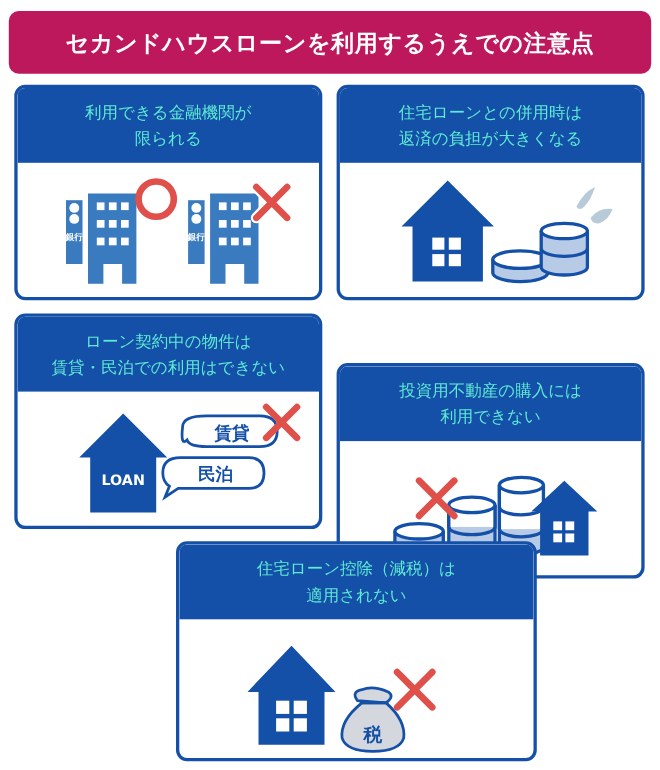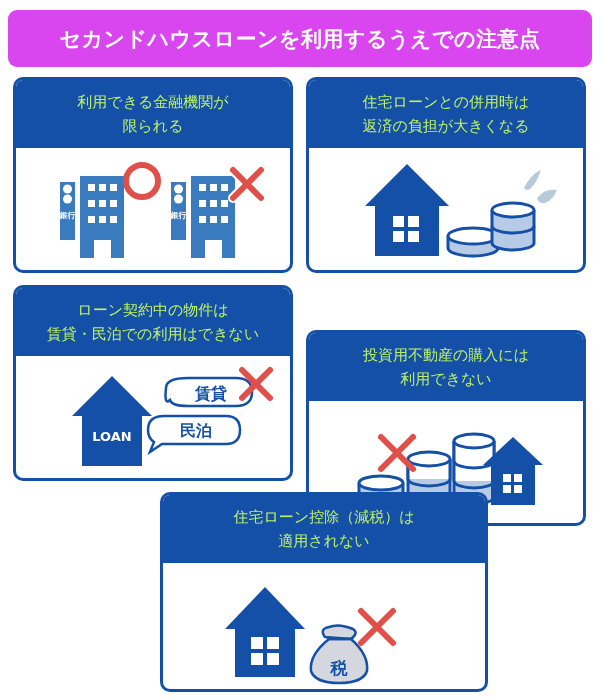--- a/index.html
+++ b/index.html
@@ -1,30 +1,30 @@
 <!DOCTYPE html>
 <html><head>
 <meta charset="utf-8">
 <style>
   html, body { margin: 0; padding: 0; background: #ffffff; }
   body { width: 600px; height: 700px; position: relative; overflow: hidden;
          font-family: "DejaVu Sans", "Liberation Sans", sans-serif; }
   .banner {
     position: absolute; left: 8px; top: 10px; width: 584px; height: 57px;
-    background: #d946ef; border-radius: 9px;
+    background: #be185d; border-radius: 9px;
     display: flex; align-items: center; justify-content: center;
     color: #ffffff; font-weight: bold; font-size: 21px; letter-spacing: 0.5px;
   }
   .card {
     position: absolute; width: 280px; height: 196px;
     border: 3px solid #1450a8; border-radius: 10px; box-sizing: border-box;
     background: #ffffff; overflow: hidden;
   }
   .card-head {
-    background: #1450a8; color: #bef264; height: 68px;
+    background: #1450a8; color: #5eead4; height: 68px;
     display: flex; flex-direction: column; align-items: center; justify-content: center;
     font-size: 15px; line-height: 24px; font-weight: normal; text-align: center;
   }
   .card-body { position: relative; height: 122px; }
   .card-body svg { position: absolute; left: 0; top: 0; }
   #c1 { left: 13px; top: 77px; }
   #c2 { left: 306px; top: 77px; }
   #c3 { left: 13px; top: 285px; }
   #c4 { left: 306px; top: 285px; margin-top: 45px; }
   #c5 { left: 160px; top: 492px; width: 328px; height: 200px; }

